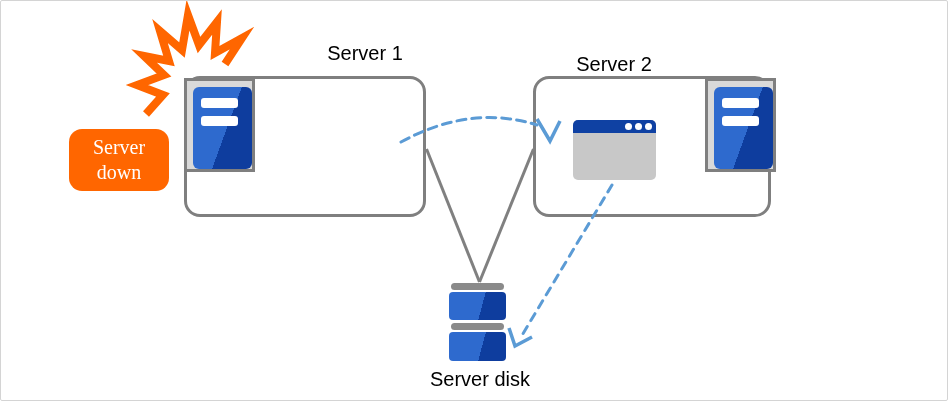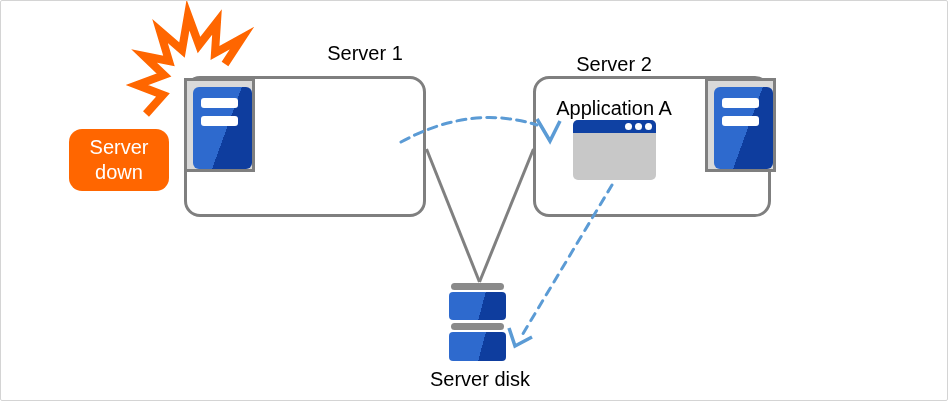--- a/index.html
+++ b/index.html
@@ -22,21 +22,21 @@
   }
   .tower{
     position:absolute;left:6px;top:6px;width:59px;height:82px;border-radius:6px;
     background:linear-gradient(110deg,var(--icon-blue-light,#2e6ace) 55%,var(--icon-blue-dark,#0e3d9e) 55%);
   }
   .tower-bar{position:absolute;left:8px;width:37px;height:10px;background:#ffffff;border-radius:3px;}
   .tower-bar.b1{top:11px;} .tower-bar.b2{top:29px;}
   .badge{
     position:absolute;left:68px;top:128px;width:100px;height:62px;border-radius:13px;
     background:var(--accent-orange,#ff6600);color:#ffffff;font-size:20px;line-height:25px;
-    display:flex;flex-direction:column;align-items:center;justify-content:center;text-align:center;
+    display:flex;flex-direction:column;align-items:center;justify-content:center;text-align:center;font-family:Liberation Serif, serif;
   }
   .app-window{
     position:absolute;left:572px;top:119px;width:83px;height:60px;border-radius:5px;
     background:var(--window-body-gray,#c8c8c8);overflow:hidden;
   }
   .app-titlebar{position:absolute;left:0;top:0;width:100%;height:13px;background:var(--titlebar-blue,#0f41a3);}
   .app-dot{position:absolute;top:3px;width:7px;height:7px;border-radius:50%;background:#ffffff;}
   .disk-bar{
     position:absolute;left:450px;width:53px;height:7px;border-radius:3.5px;
     background:var(--disk-bar-gray,#8a8a8a);
@@ -101,16 +101,15 @@
     <div class="disk-plate" style="top:331px;height:29px;"></div>
   </div>
 
   <div class="badge">
     <span>Server</span>
     <span>down</span>
   </div>
 
   <div class="label" style="left:264px;top:41px;width:200px;">Server 1</div>
   <div class="label" style="left:513px;top:52px;width:200px;">Server 2</div>
-  <div class="label" style="left:513px;top:96px;width:200px;">Application A</div>
   <div class="label" style="left:379px;top:367px;width:200px;">Server disk</div>
 
 </div>
 
 </body></html>

